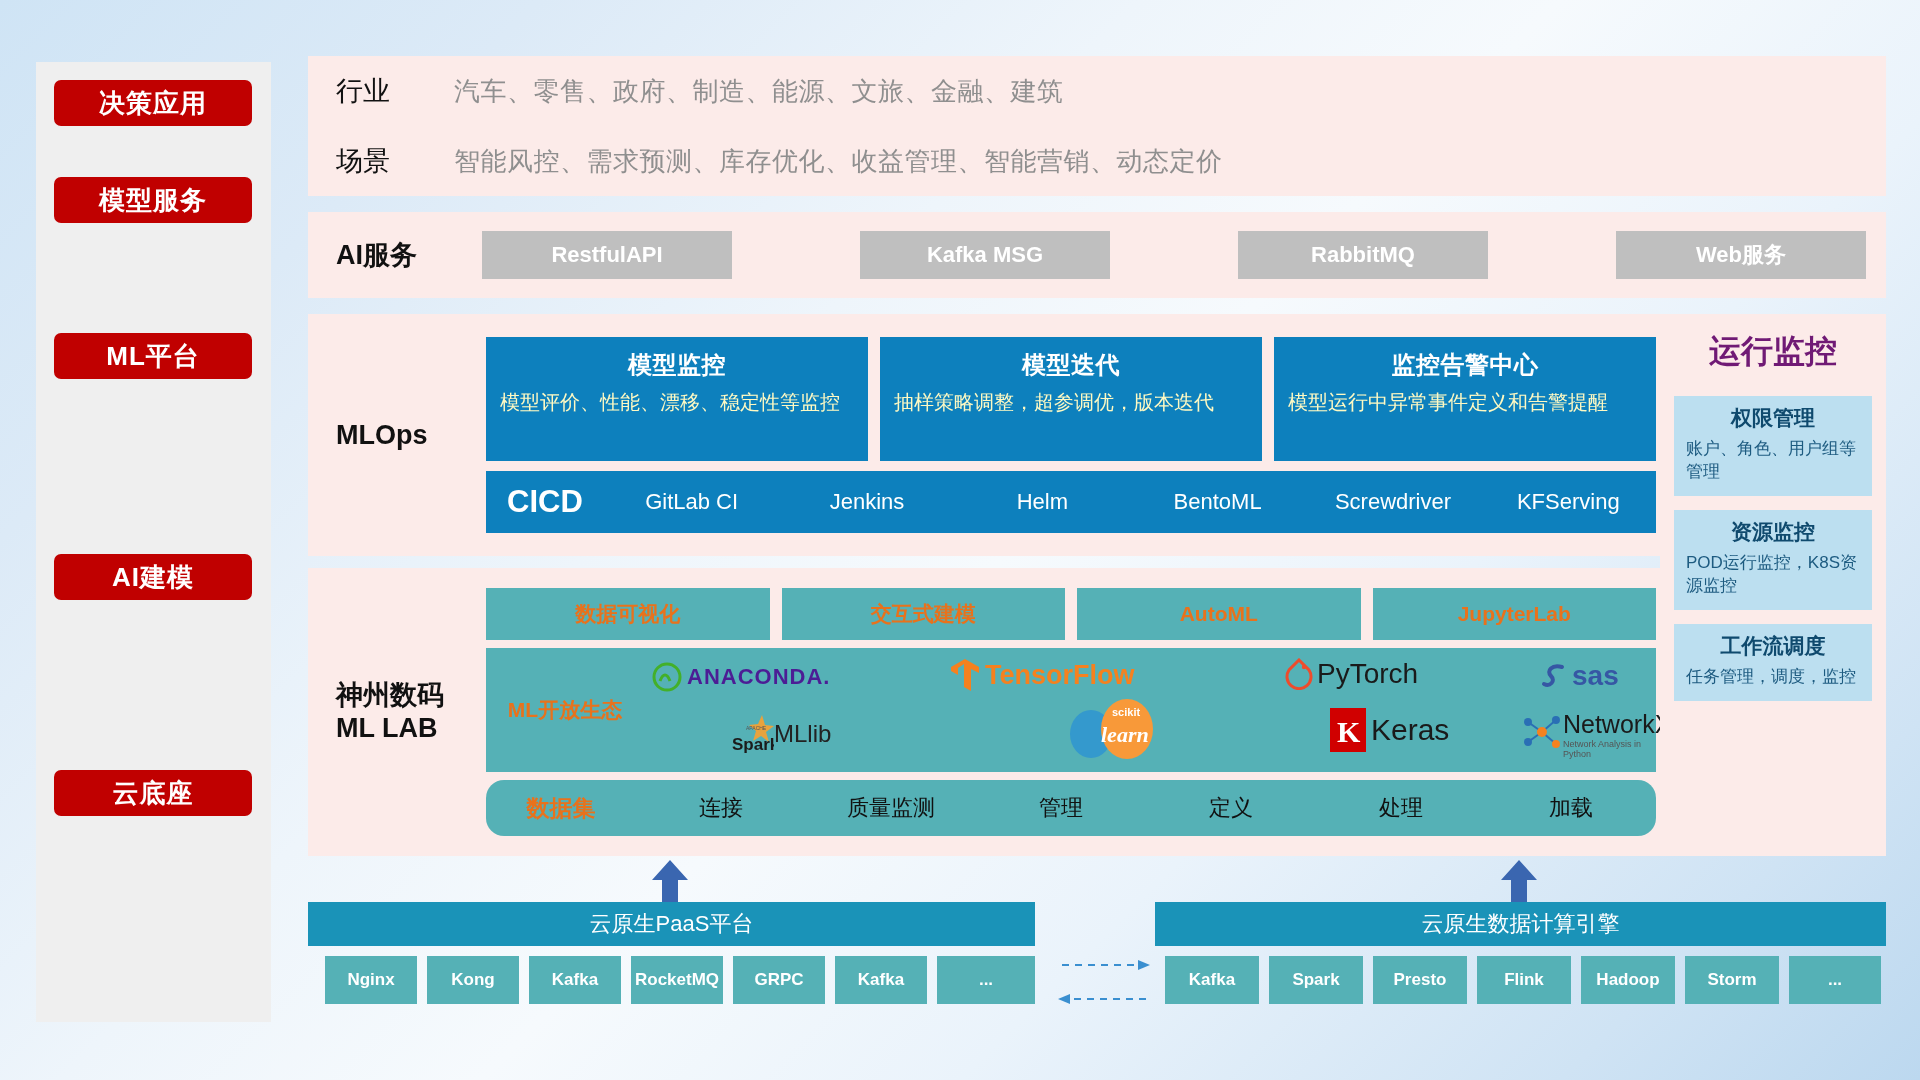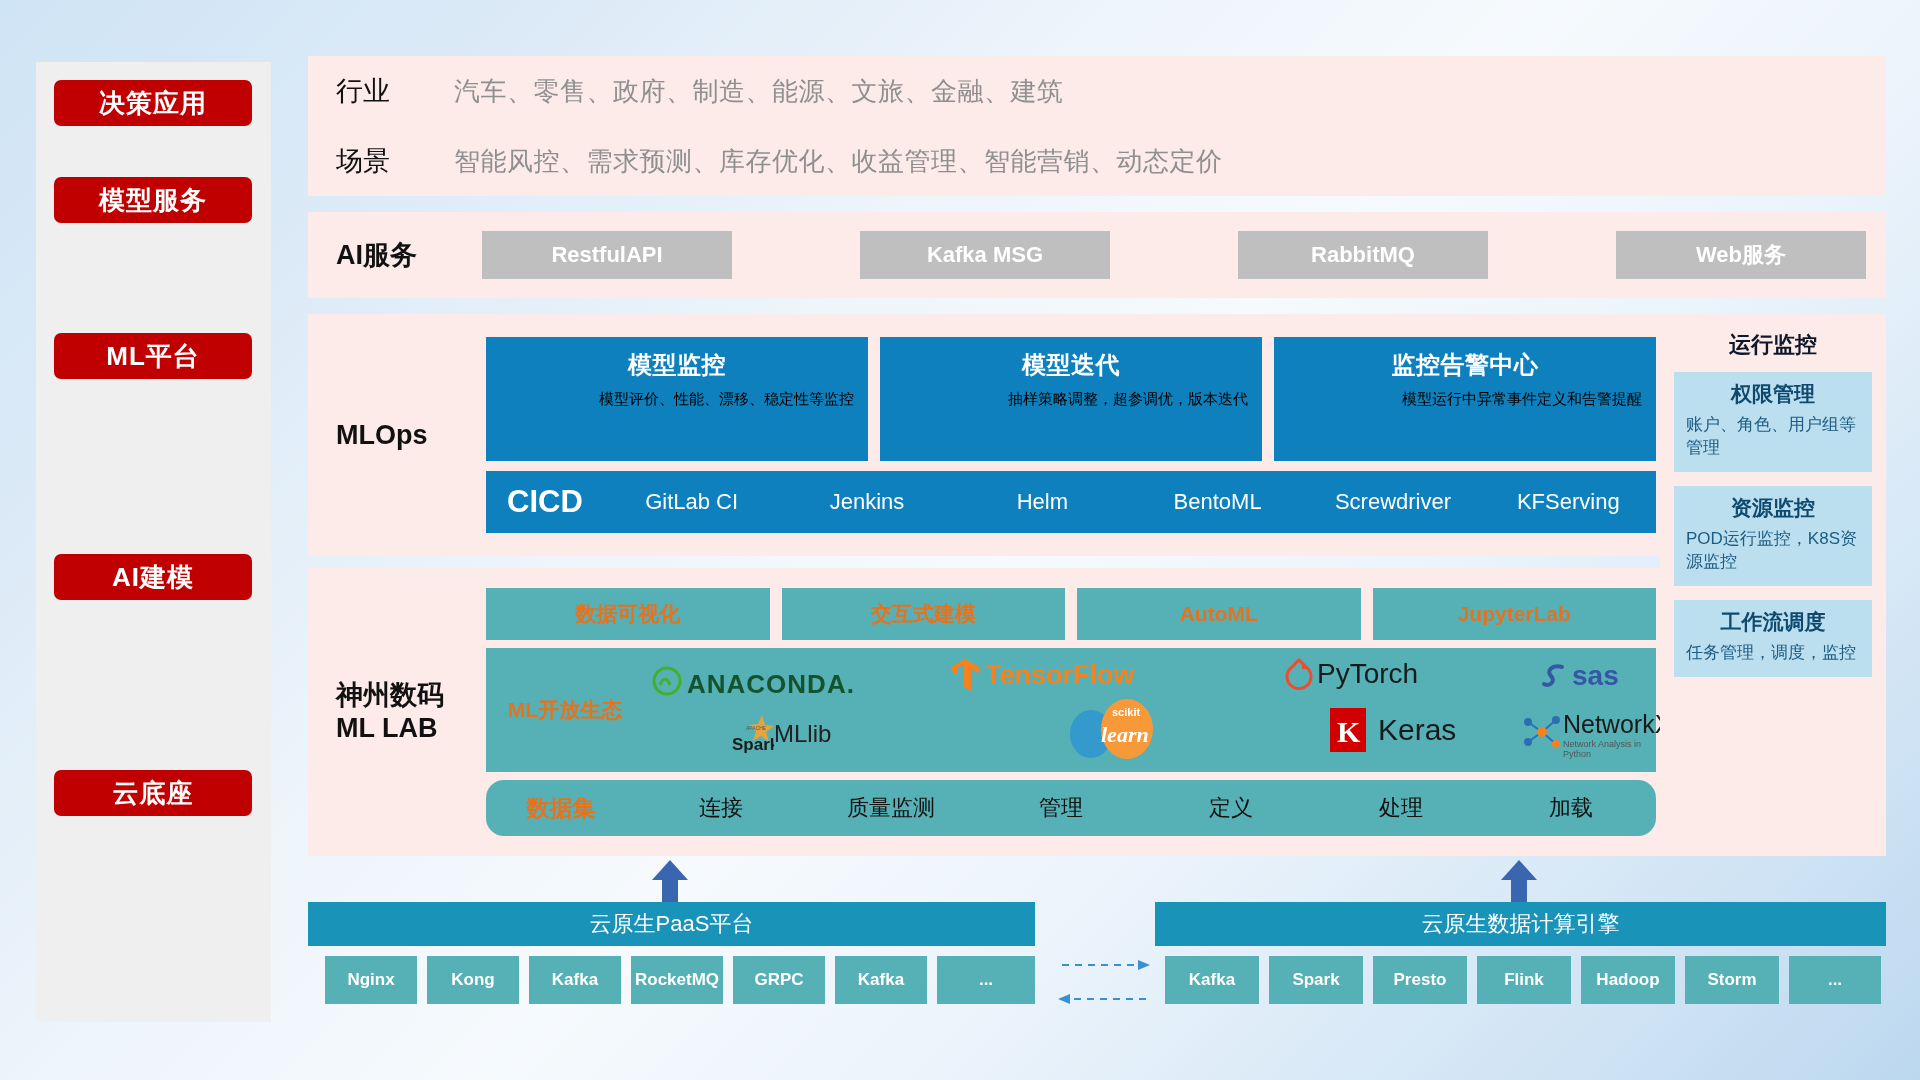--- a/index.html
+++ b/index.html
@@ -65,21 +65,21 @@
   .mlops-right { flex: 1; }
   .mlops-cards { display: flex; gap: 12px; }
   .mcard {
     flex: 1; background: #0d80bd; color: #fff;
     padding: 12px 14px 14px; height: 124px;
   }
   .mcard h4 {
     font-size: 24px; font-weight: bold; text-align: center;
     margin-bottom: 8px; letter-spacing: .5px;
   }
-  .mcard p { font-size: 15px; line-height: 1.35; color: #000000; text-align: right; }
+  .mcard p { font-size: 20px; line-height: 1.35; color: #fef9c3; }
   .cicd {
     margin-top: 10px; background: #0d80bd; height: 62px;
     display: flex; align-items: center; color: #fff; overflow: hidden;
   }
   .cicd .cicd-title {
     width: 118px; text-align: center; font-size: 31px; font-weight: bold;
   }
   .cicd .ci { flex: 1; text-align: center; font-size: 22px; line-height: 1.05; }
 
   
@@ -115,22 +115,22 @@
     font-size: 23px; font-weight: bold;
   }
   .dataset .ds { flex: 1; text-align: center; font-size: 22px; }
 
   
   #mon {
     position: absolute; left: 1660px; top: 314px; width: 226px; height: 542px;
     background: #fcebe9;
   }
   #mon h3 {
-    font-size: 22px; font-weight: bold; color: #0f172a;
-    text-align: center; margin: 16px 0 12px;
+    font-size: 32px; font-weight: bold; color: #701a75;
+    text-align: center; margin: 16px 0 22px;
   }
   .mon-card {
     margin: 0 14px 14px; background: #bcdff0; padding: 8px 12px 12px;
   }
   .mon-card h5 {
     font-size: 21px; font-weight: bold; color: #0f4a6e;
     text-align: center; margin-bottom: 6px;
   }
   .mon-card p { font-size: 17px; line-height: 1.35; color: #1d5b80; }
 
@@ -240,21 +240,21 @@
 
         <div class="eco">
           <div class="eco-label">ML开放生态</div>
           <div class="eco-logos">
 
             <div class="logo" style="left:12px;top:14px;">
               <svg width="30" height="30" viewBox="0 0 30 30">
                 <circle cx="15" cy="15" r="13" fill="none" stroke="#43b02a" stroke-width="3"></circle>
                 <path d="M8 19c3-8 7-8 10 0" fill="none" stroke="#43b02a" stroke-width="3"></path>
               </svg>
-              <span class="logo-txt" style="color:#14532d;font-size:26px;letter-spacing:1px;margin-left:5px;margin-top:7px;">ANACONDA.</span>
+              <span class="logo-txt" style="color:#4c1d95;font-size:22px;letter-spacing:1px;margin-left:5px;">ANACONDA.</span>
             </div>
 
             <div class="logo" style="left:310px;top:10px;">
               <svg width="30" height="34" viewBox="0 0 30 34">
                 <polygon points="15,1 29,9 29,15 21,11 21,33 14,29 14,6 8,10 8,17 1,13 1,9" fill="#f5811f"></polygon>
               </svg>
               <span class="logo-txt" style="color:#f5811f;font-size:27px;margin-left:5px;">TensorFlow</span>
             </div>
 
             <div class="logo" style="left:645px;top:10px;">
@@ -288,21 +288,21 @@
                 <text x="47" y="18" font-family="Liberation Sans, sans-serif" font-size="11" fill="#fff" font-weight="bold">scikit</text>
                 <text x="36" y="44" font-family="Liberation Serif, serif" font-size="22" fill="#fff" font-style="italic" font-weight="bold">learn</text>
               </svg>
             </div>
 
             <div class="logo" style="left:690px;top:60px;">
               <svg width="36" height="44" viewBox="0 0 36 44">
                 <rect x="0" y="0" width="36" height="44" fill="#d00000"></rect>
                 <text x="7" y="34" font-family="Liberation Serif, serif" font-size="30" fill="#fff" font-weight="bold">K</text>
               </svg>
-              <span class="logo-txt" style="color:#1a1a1a;font-size:30px;margin-left:12px;font-weight:normal;">Keras</span>
+              <span class="logo-txt" style="color:#1a1a1a;font-size:30px;margin-left:5px;font-weight:normal;">Keras</span>
             </div>
 
             <div class="logo" style="left:880px;top:64px;align-items:flex-start;">
               <svg width="40" height="40" viewBox="0 0 40 40">
                 <line x1="8" y1="10" x2="22" y2="20" stroke="#2a6fb5" stroke-width="2"></line>
                 <line x1="8" y1="30" x2="22" y2="20" stroke="#2a6fb5" stroke-width="2"></line>
                 <line x1="22" y1="20" x2="36" y2="8" stroke="#2a6fb5" stroke-width="2"></line>
                 <line x1="22" y1="20" x2="36" y2="32" stroke="#2a6fb5" stroke-width="2"></line>
                 <circle cx="22" cy="20" r="5" fill="#f58220"></circle>
                 <circle cx="8" cy="10" r="4" fill="#2a6fb5"></circle>

